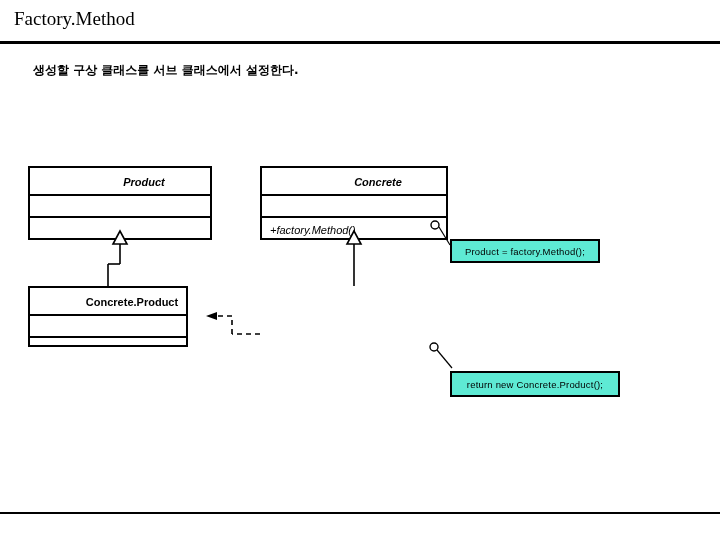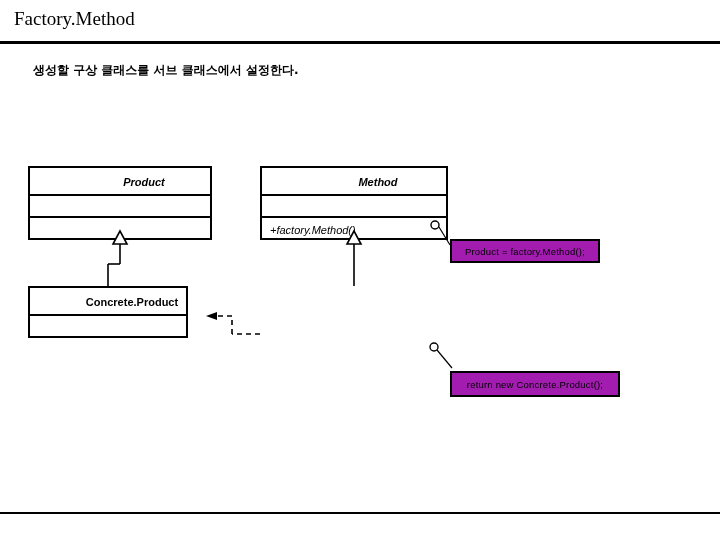--- a/index.html
+++ b/index.html
@@ -100,21 +100,21 @@
     font-style: italic;
   }
   .uml-ops.empty {
     padding-left: 0;
   }
 
   
   .note {
     position: absolute;
     border: 2px solid #000000;
-    background: #a21caf;
+    background: #5eead4;
     box-sizing: border-box;
     font-size: 9.5px;
     color: #000000;
     display: flex;
     align-items: center;
     justify-content: center;
     white-space: nowrap;
     letter-spacing: 0.2px;
   }
 
@@ -137,26 +137,26 @@
 
   <div class="subtitle">생성할 구상 클래스를 서브 클래스에서 설정한다.</div>
 
   <div class="uml-box" style="left:28px; top:166px; width:184px; height:74px;">
     <div class="uml-name">Product</div>
     <div class="uml-attrs"></div>
     <div class="uml-ops empty"></div>
   </div>
 
   <div class="uml-box" style="left:260px; top:166px; width:188px; height:74px;">
-    <div class="uml-name">Method</div>
+    <div class="uml-name">Concrete</div>
     <div class="uml-attrs"></div>
     <div class="uml-ops italic">+factory.Method()</div>
   </div>
 
-  <div class="uml-box" style="left:28px; top:286px; width:160px; height:52px;">
+  <div class="uml-box" style="left:28px; top:286px; width:160px; height:61px;">
     <div class="uml-name upright">Concrete.Product</div>
     <div class="uml-attrs"></div>
     <div class="uml-ops empty"></div>
   </div>
 
 
   <div class="note" style="left:450px; top:239px; width:150px; height:24px;">Product = factory.Method();</div>
 
   <div class="note" style="left:450px; top:363px; width:170px; height:26px;margin-top:8px;">return new Concrete.Product();</div>
 

